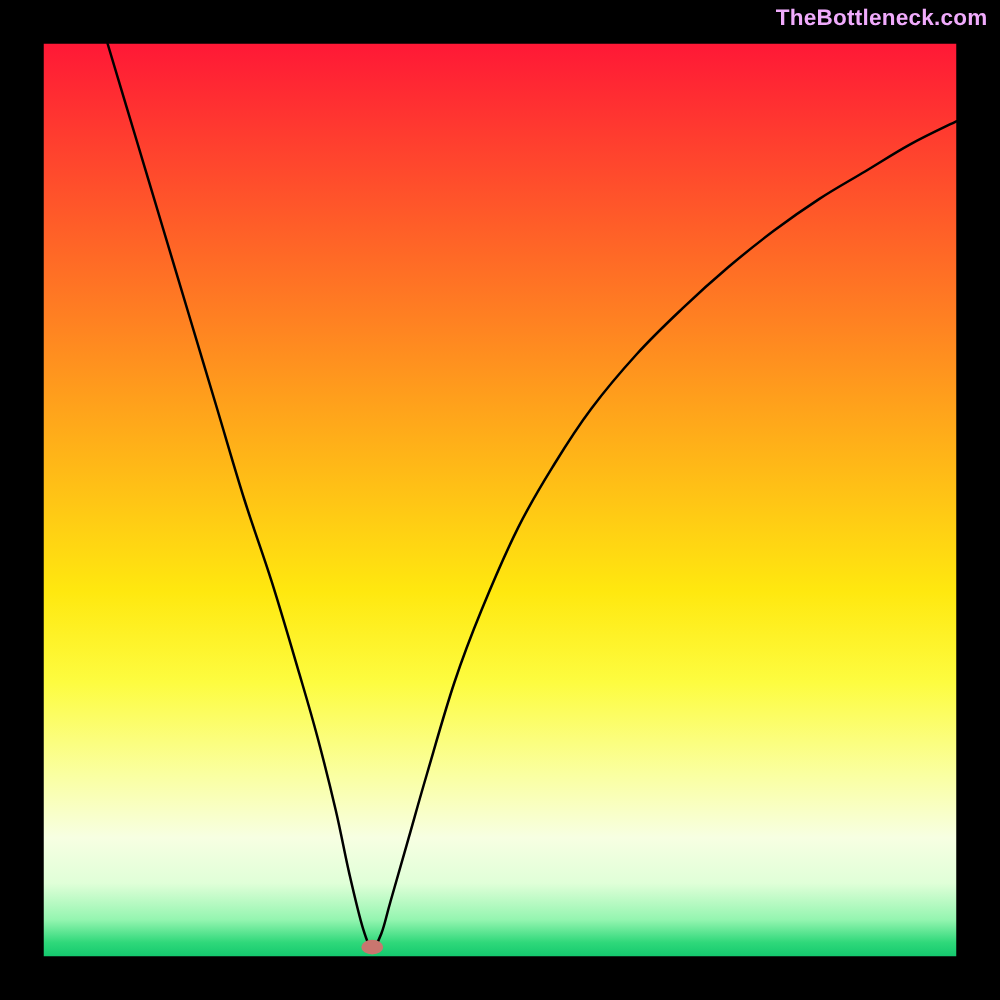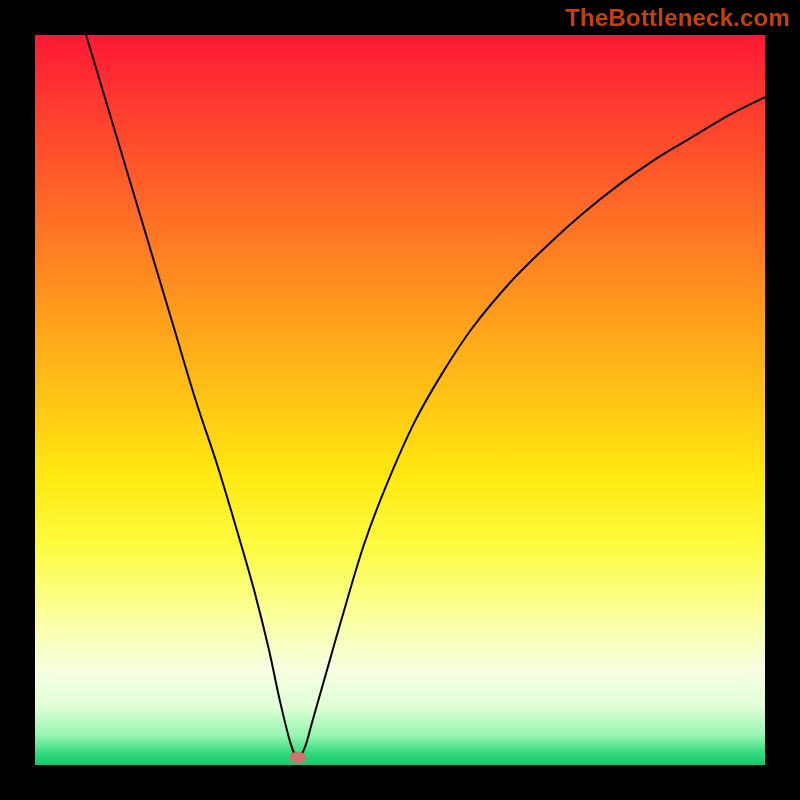--- a/index.html
+++ b/index.html
@@ -14,22 +14,22 @@
   .frame {
     position: relative;
     width: 800px;
     height: 800px;
     background: #000;
   }
   .watermark {
     position: absolute;
     top: 4px;
     right: 10px;
-    color: #c2410c;
-    font-size: 24px;
+    color: #f0abfc;
+    font-size: 18px;
     font-weight: 600;
     letter-spacing: 0.2px;
     user-select: none;
   }
   .plot-area {
     position: absolute;
     left: 35px;
     top: 35px;
     width: 730px;
     height: 730px;

